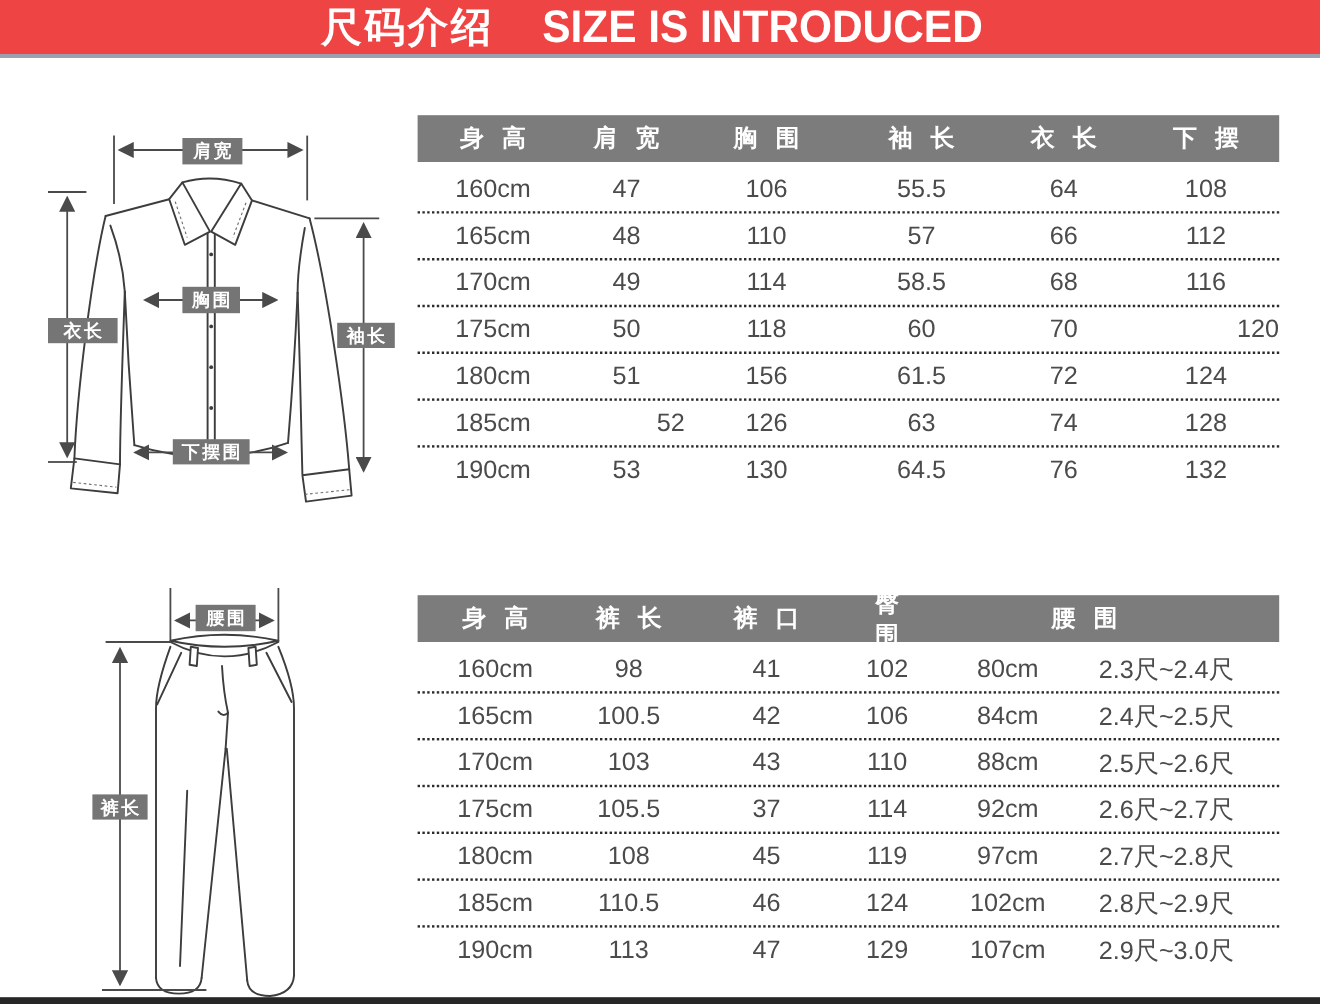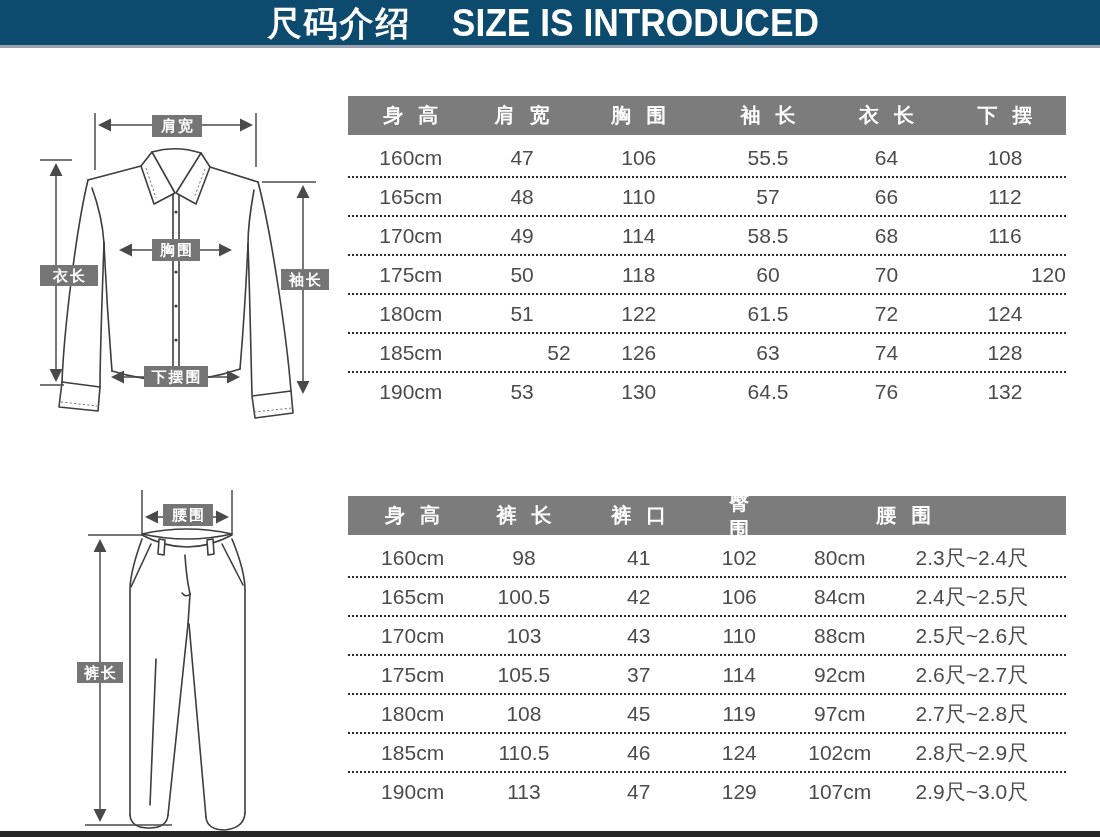--- a/index.html
+++ b/index.html
@@ -1,19 +1,19 @@
 <!DOCTYPE html>
 <html><head>
 <meta charset="utf-8">
 <style>
   html,body{margin:0;padding:0;background:#fff;}
   .canvas{position:relative;width:1100px;height:837px;background:#ffffff;overflow:hidden;
           font-family:"Liberation Sans","DejaVu Sans",sans-serif;}
   
-  .titlebar{position:absolute;left:0;top:0;width:1100px;height:45px;background:#0c4a6e;
+  .titlebar{position:absolute;left:0;top:0;width:1100px;height:45px;background:#ef4444;
             border-bottom:3px solid #9aa0ae;display:flex;align-items:center;justify-content:center;gap:26px;}
   .title-cn{color:#fff;font-size:34px;font-weight:bold;letter-spacing:2px;line-height:1;}
   .title-en{color:#fff;font-size:38px;font-weight:bold;line-height:1;transform:scaleX(.93);letter-spacing:0px;}
   
   .sizetable{position:absolute;left:348px;width:718px;}
   .t-top{top:96px;}
   .t-bottom{top:496px;}
   .thead{height:39px;background:#7c7c7c;display:flex;align-items:center;}
   .hcell{color:#ffffff;font-size:20px;font-weight:bold;letter-spacing:15px;padding-left:15px;
          text-align:center;box-sizing:border-box;}
@@ -209,21 +209,21 @@
           <div class="tcell" style="width: 17.5%;">175cm</div>
           <div class="tcell" style="width: 13.5%;">50</div>
           <div class="tcell" style="width: 19%;">118</div>
           <div class="tcell" style="width: 17%;">60</div>
           <div class="tcell" style="width: 16%;">70</div>
           <div class="tcell" style="width: 17%; text-align: right;">120</div>
         </div>
         <div class="trow">
           <div class="tcell" style="width: 17.5%;">180cm</div>
           <div class="tcell" style="width: 13.5%;">51</div>
-          <div class="tcell" style="width: 19%;">122</div>
+          <div class="tcell" style="width: 19%;">156</div>
           <div class="tcell" style="width: 17%;">61.5</div>
           <div class="tcell" style="width: 16%;">72</div>
           <div class="tcell" style="width: 17%;">124</div>
         </div>
         <div class="trow">
           <div class="tcell" style="width: 17.5%;">185cm</div>
           <div class="tcell" style="width: 13.5%; text-align: right;">52</div>
           <div class="tcell" style="width: 19%;">126</div>
           <div class="tcell" style="width: 17%;">63</div>
           <div class="tcell" style="width: 16%;">74</div>

